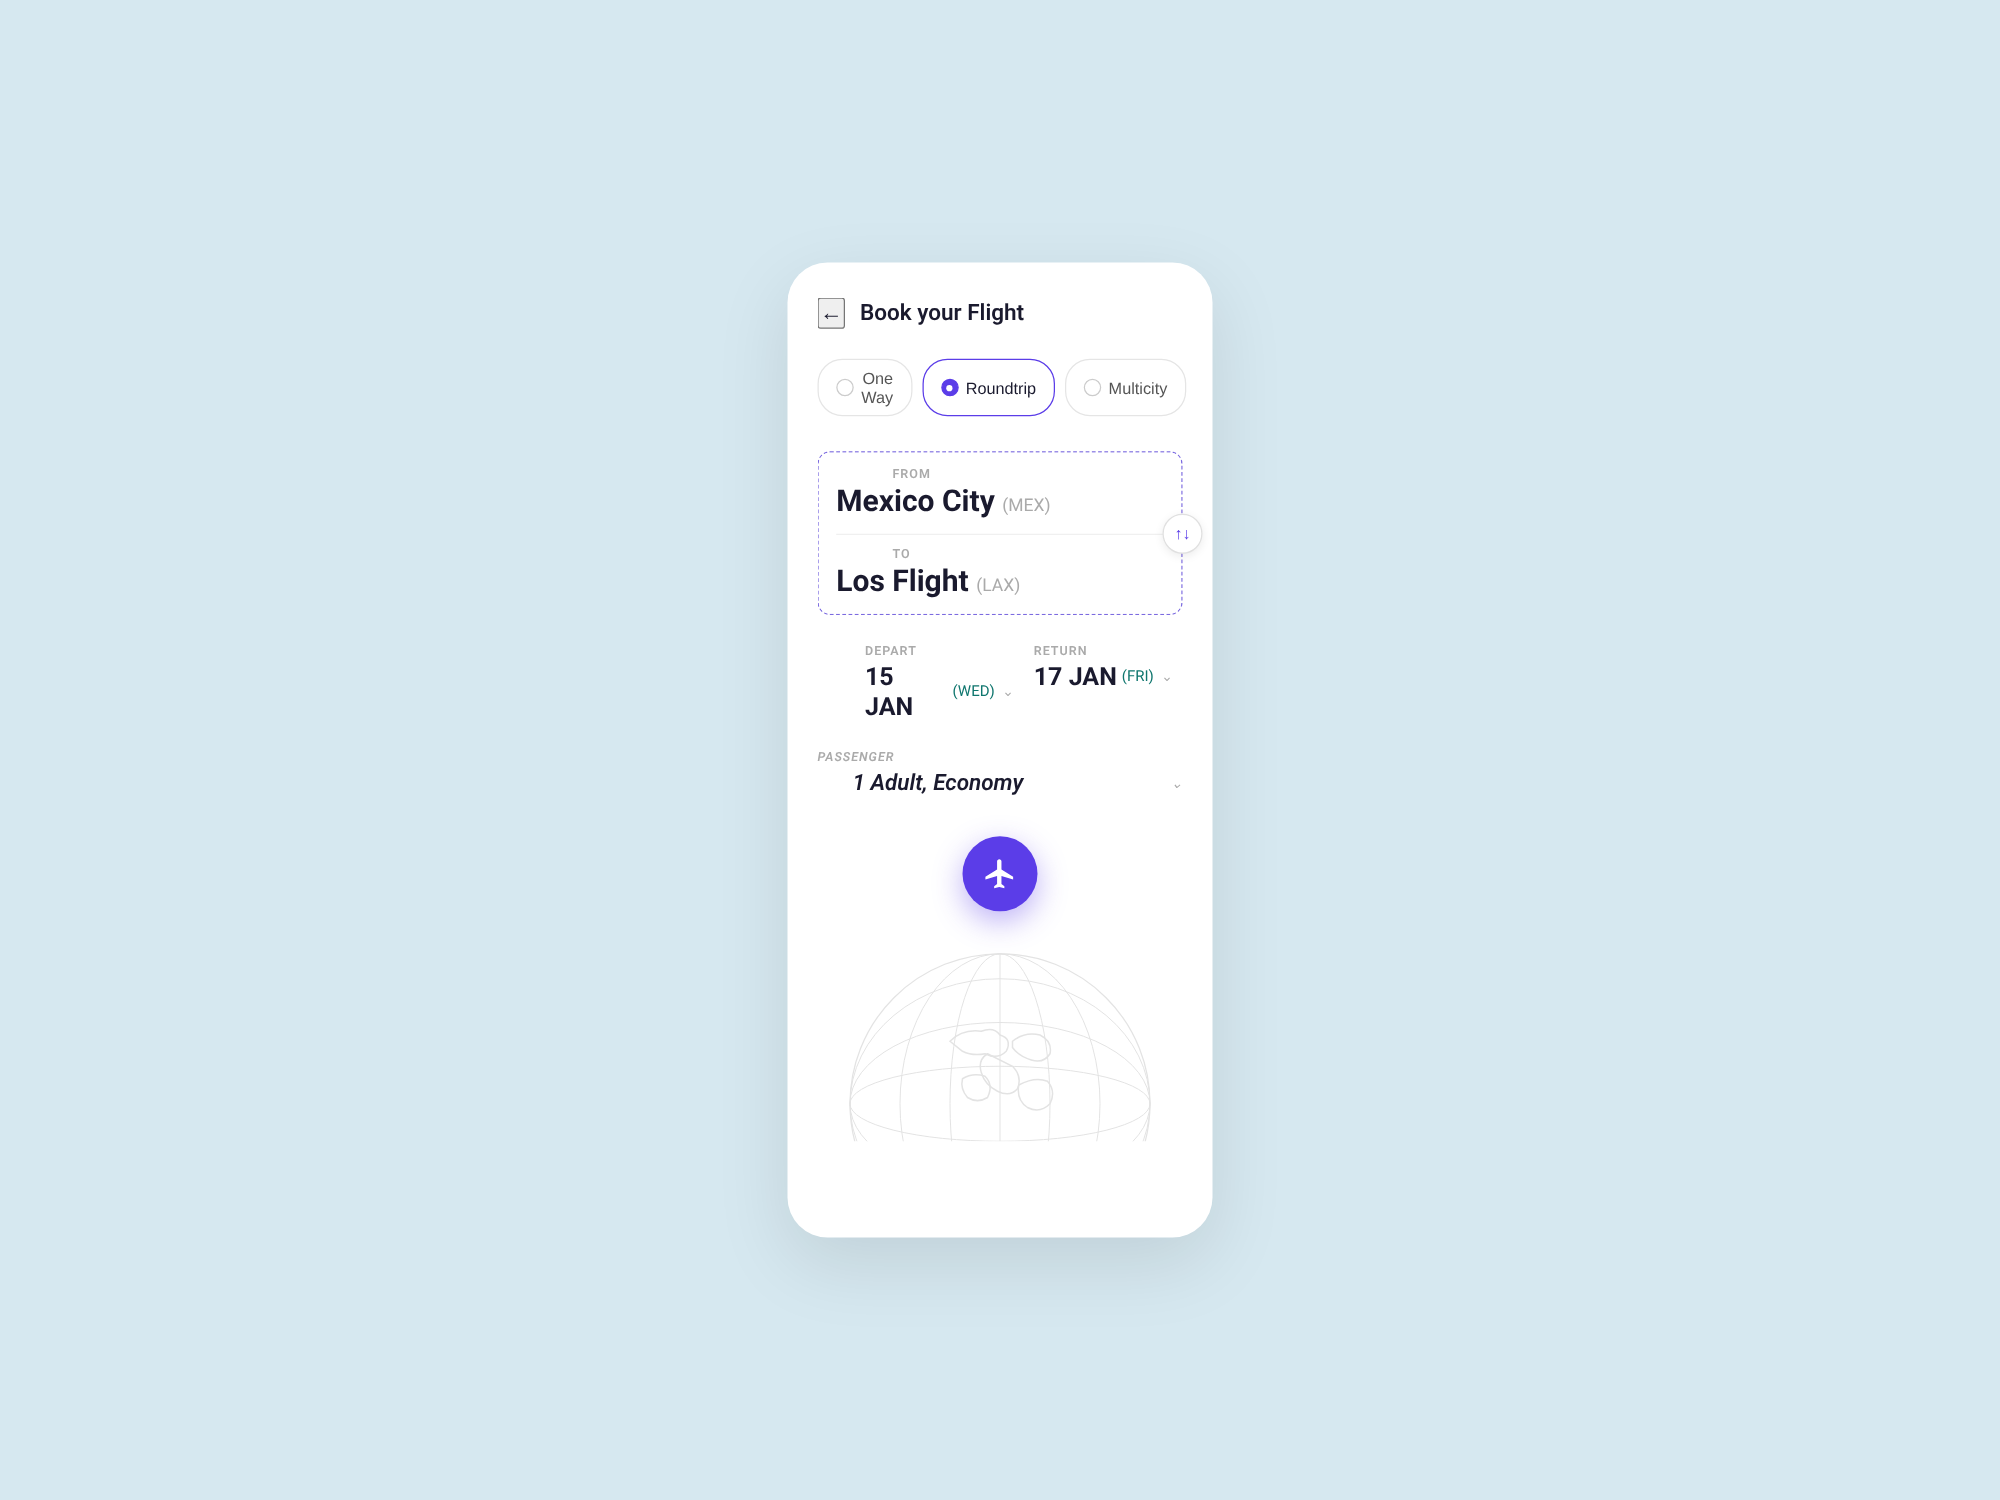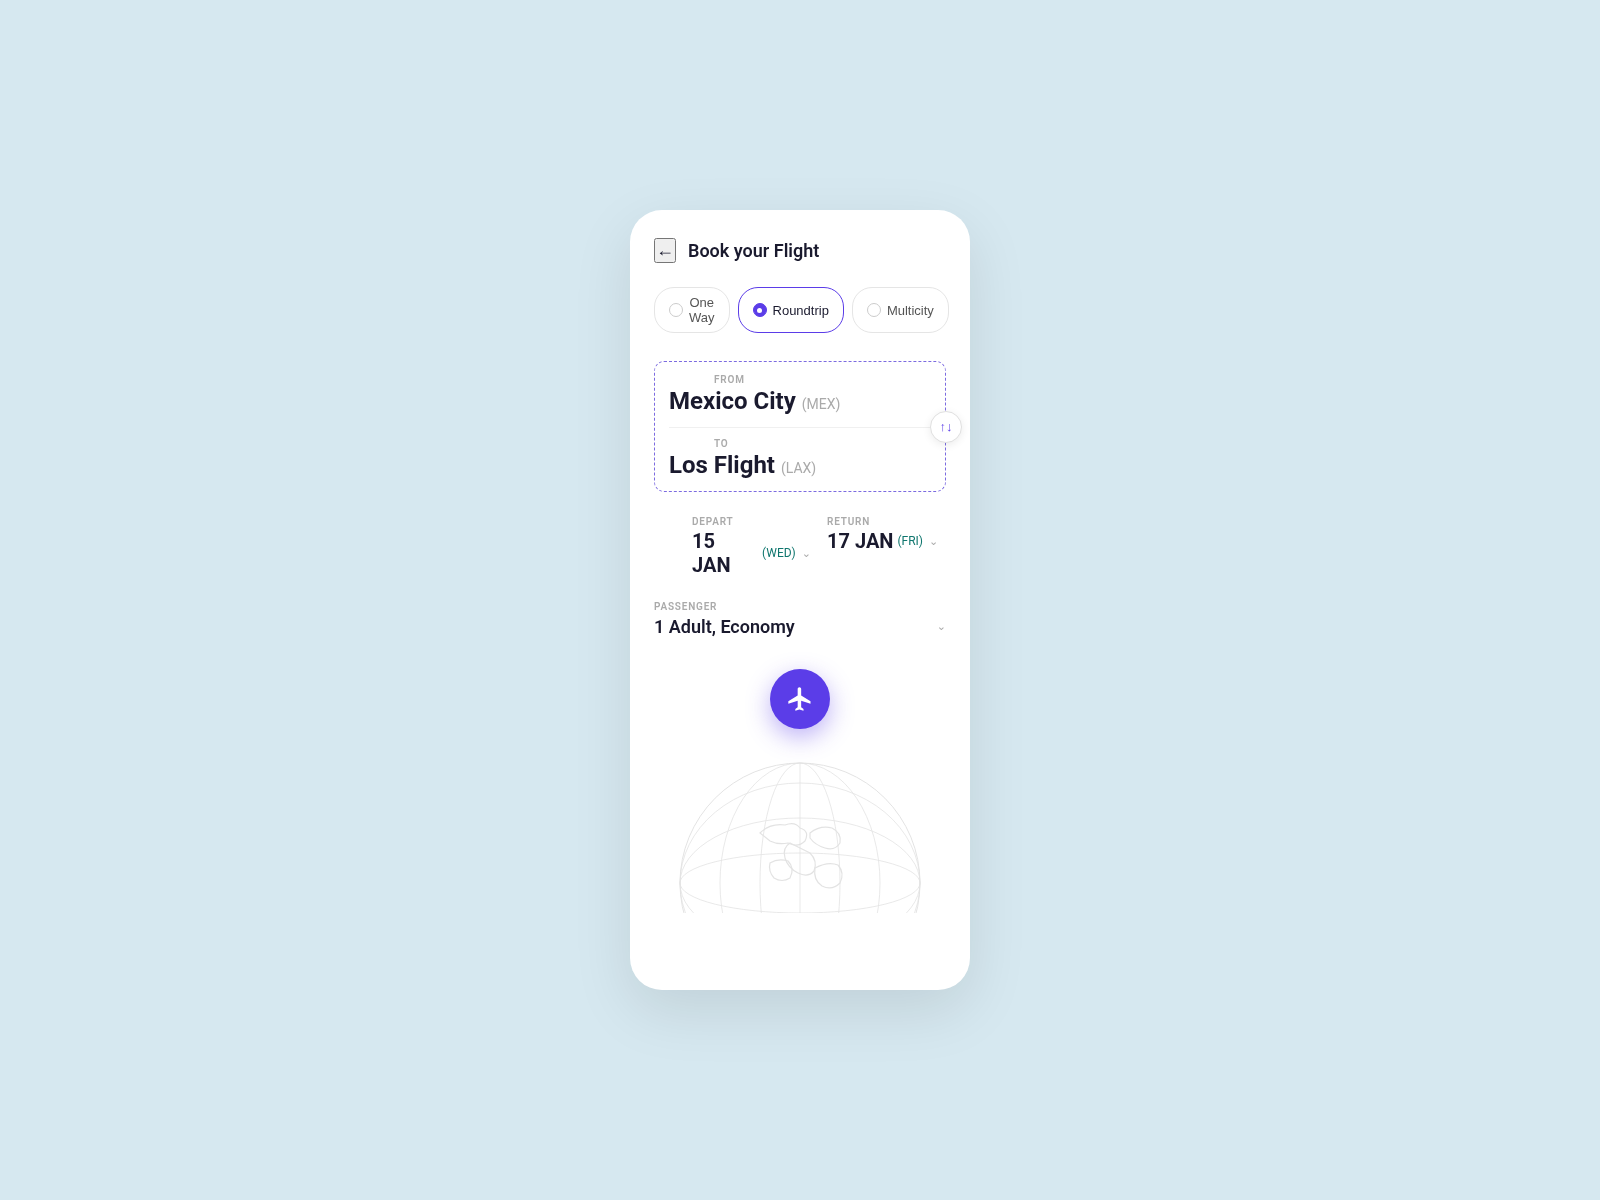--- a/index.html
+++ b/index.html
@@ -59,20 +59,21 @@
       align-items: center;
       gap: 6px;
       padding: 7px 14px;
       border-radius: 20px;
       border: 1px solid #e5e5e5;
       background: #fff;
       font-size: 13px;
       color: #555;
       cursor: pointer;
       font-weight: 500;
+      text-align: right;
     }
 
     .trip-type-btn.active {
       border-color: #5b3de8;
       background: #fff;
       color: #1a1a2e;
     }
 
     .radio-dot {
       width: 14px;
@@ -214,35 +215,37 @@
 
     .chevron-down {
       font-size: 11px;
       color: #aaa;
       margin-left: 2px;
     }
 
     
     .passenger-section {
       margin-bottom: 32px;
+      font-style: italic;
     }
 
     .passenger-label {
       font-size: 10px;
       font-weight: 600;
       color: #aaa;
       letter-spacing: 0.08em;
       text-transform: uppercase;
       margin-bottom: 4px;
     }
 
     .passenger-value-row {
       display: flex;
       align-items: center;
       justify-content: space-between;
+      margin-left: 28px;
     }
 
     .passenger-value {
       font-size: 18px;
       font-weight: 600;
       color: #1a1a2e;
     }
 
     
     .search-btn-wrap {

